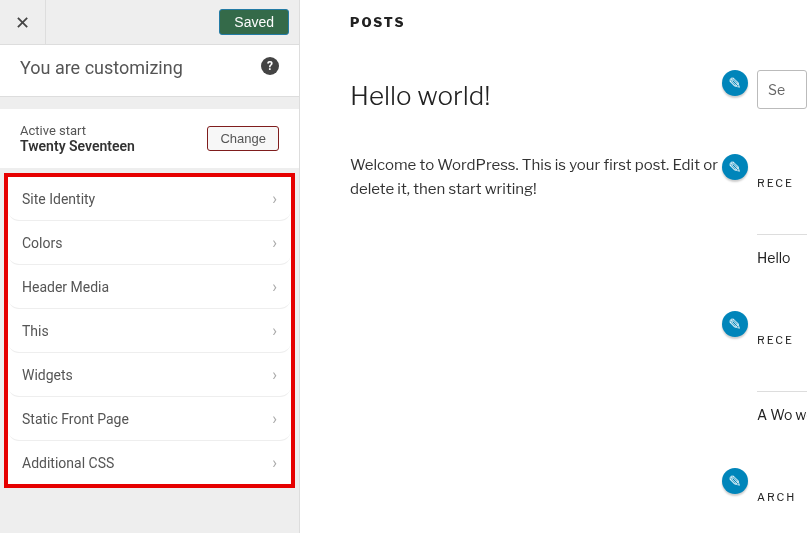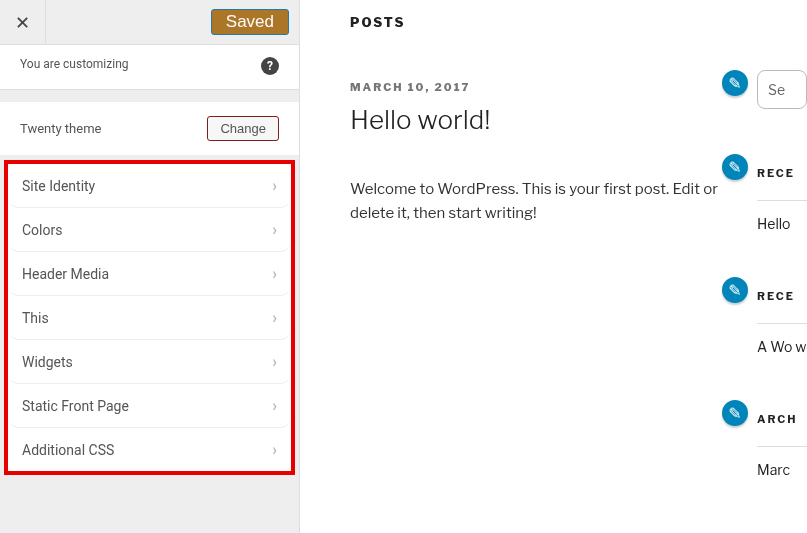--- a/index.html
+++ b/index.html
@@ -32,38 +32,38 @@
       display: flex;
       align-items: center;
       justify-content: center;
       border-right: 1px solid #ddd;
       cursor: pointer;
       color: #444;
       font-size: 18px;
     }
     .spacer { flex: 1; }
     .saved-btn {
-      background: #a16207;
+      background: #14532d;
       color: #fff;
       border: 1px solid #006799;
       border-radius: 3px;
       padding: 2px 14px;
       margin: 9px 10px;
-      font-size: 17px;
+      font-size: 14px;
       cursor: default;
       opacity: 0.85;
     }
     .customizing {
       background: #fff;
       padding: 12px 20px 18px 20px;
       border-bottom: 1px solid #ddd;
       position: relative;
     }
     .customizing .label {
-      font-size: 12px;
+      font-size: 18px;
       color: #555;
     }
     .customizing .site {
       font-size: 20px;
       color: #555;
       font-weight: 400;
       margin-top: 2px;
     }
     .help-icon {
       position: absolute;
@@ -185,40 +185,40 @@
       justify-content: center;
       color: #fff;
       cursor: pointer;
       position: absolute;
       left: -35px;
       top: 0;
       box-shadow: 0 2px 2px rgba(0,0,0,0.2);
     }
     .widget-title {
       font-size: 11px;
-      font-weight: 700;
+      font-weight: 400;
       letter-spacing: 2px;
       color: #222;
       white-space: nowrap;
-      margin-top: 12px;
+      margin-top: 22px;
       padding-bottom: 12px;
     }
     .search-box {
       border: 1px solid #bbb;
-      border-radius: 8px;
+      border-radius: 3px;
       padding: 10px 10px;
       font-size: 14px;
       color: #666;
       min-width: 30px;
       white-space: nowrap;
     }
     .widget-line {
       font-size: 14px;
       color: #222;
-      margin-top: 8px;
+      margin-top: 32px;
       white-space: nowrap;
       border-top: 1px solid #ddd;
       padding-top: 14px;
     }
     .widget-block { display: flex; flex-direction: column; }
   </style>
 </head>
 <body>
 
 <div class="sidebar">
@@ -232,21 +232,22 @@
 
   <div class="customizing">
     <div class="label">You are customizing</div>
     <div class="help-icon">
       <span>?</span>
     </div>
   </div>
 
   <div class="theme-row">
     <div>
-      <div class="theme-label">Twenty theme</div>
+      <div class="theme-label">Active start</div>
+      <div class="theme-name">Twenty Seventeen</div>
     </div>
     <button class="change-btn">Change</button>
   </div>
 
   <div class="panels-wrap">
     <div class="panel-item">
       <span>Site Identity</span>
       <span class="chevron">›</span>
     </div>
     <div class="panel-item">
@@ -273,21 +274,20 @@
       <span>Additional CSS</span>
       <span class="chevron">›</span>
     </div>
   </div>
 </div>
 
 <div class="preview">
   <div class="posts-heading">POSTS</div>
 
   <div>
-    <div class="post-date">MARCH 10, 2017</div>
     <div class="post-title">Hello world!</div>
     <div class="post-body">Welcome to WordPress. This is your first post. Edit or delete it, then start writing!</div>
   </div>
 
   <div class="widget-area">
 
     <div class="widget" style="margin-top:0;">
       <span class="edit-circle">
         <span>✎</span>
       </span>

